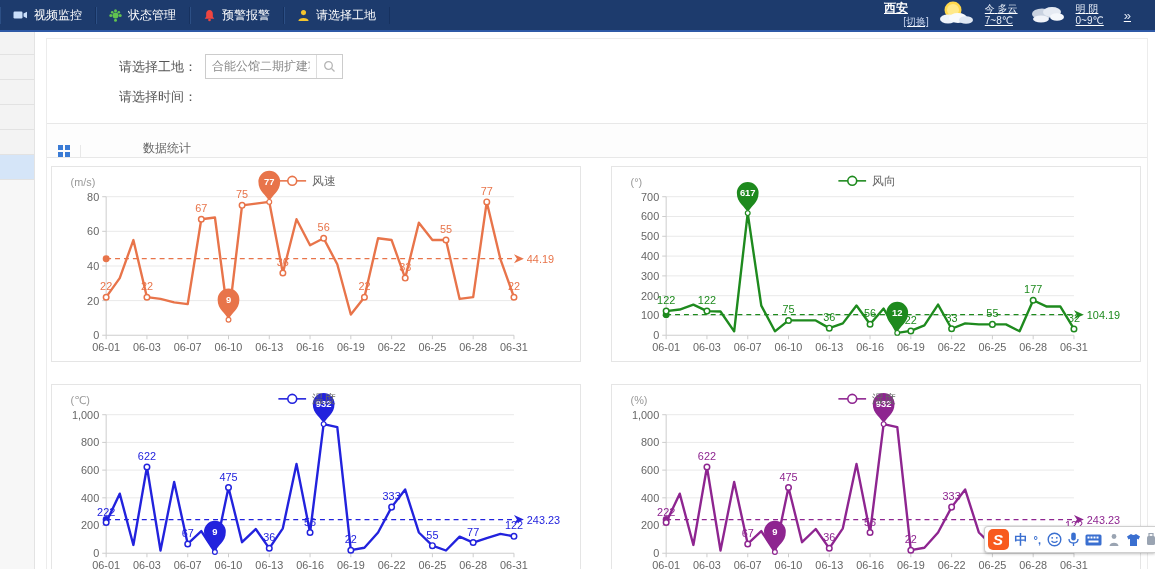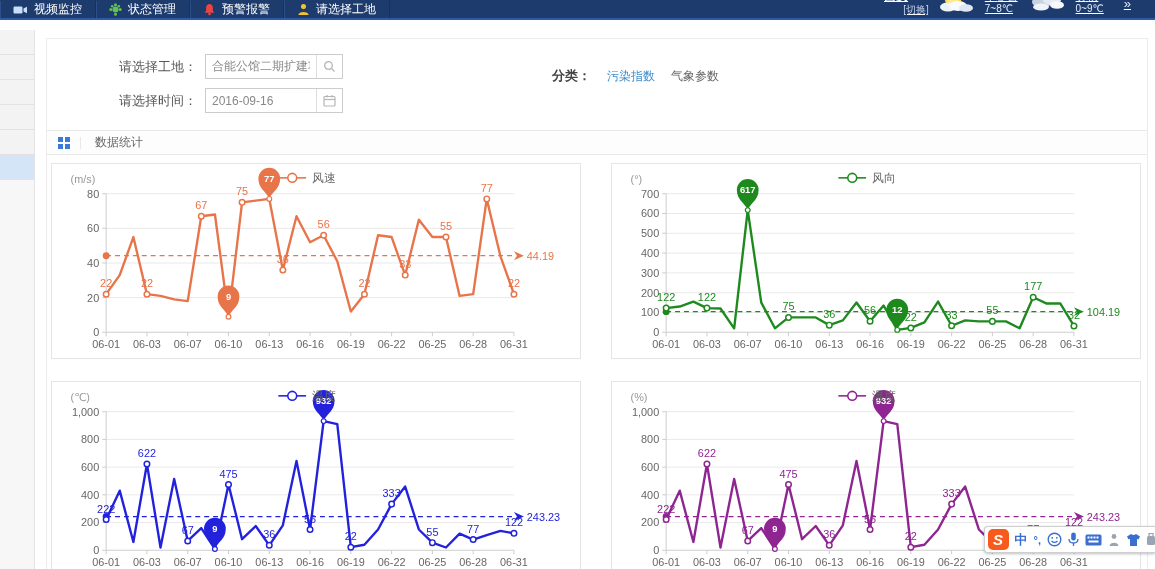--- a/index.html
+++ b/index.html
@@ -1,21 +1,21 @@
 <!DOCTYPE html>
 <html><head>
 <meta charset="utf-8">
 <style>
   * { box-sizing: border-box; margin: 0; padding: 0; }
   html,body { width:1155px; height:569px; overflow:hidden; }
   body { font-family:"Liberation Sans","DejaVu Sans",sans-serif; background:#fff; position:relative; }
 
   
-  .navbar { position:absolute; top:0; left:0; right:0; height:20px; background:#1d3b6d;
-            border-bottom:2px solid #2e59a6; display:flex; align-items:flex-end; z-index:30; }
+  .navbar { position:absolute; top:0; left:0; right:0; height:32px; background:#1d3b6d;
+            border-bottom:2px solid #2e59a6; display:flex; align-items:center; z-index:30; }
   .nav-item { display:flex; align-items:center; gap:6px; padding:0 13px; color:#fff; font-size:12px;
               border-right:1px solid #16315f; box-shadow:inset 1px 0 0 #2c4f85; cursor:pointer; white-space:nowrap; }
   .nav-item .ico { display:flex; align-items:center; }
   .nav-weather { margin-left:auto; display:flex; align-items:center; color:#fff; padding-right:16px;text-decoration:underline; }
   .w-city { text-align:center; line-height:1.15; margin-right:6px; cursor:pointer; }
   .w-city .c1 { font-size:12px; font-weight:bold; }
   .w-city .c2 { font-size:10px; color:#c7d4ee;margin-left:40px; }
   .w-block { line-height:1.25; font-size:10px; color:#e8eef8; margin:0 8px; }
   .w-icon { margin:0 3px; }
   .w-more { color:#dfe7f5; font-size:13px; margin:0 8px 0 12px; cursor:pointer; }
@@ -33,21 +33,21 @@
   .form-row { display:flex; align-items:center; margin:5px 0 9px 0; }
   .form-label { width:150px; text-align:right; font-size:13px; color:#555; font-weight:normal; }
   .input-wrap { display:flex; width:138px; height:25px; border:1px solid #ccc; margin-left:8px; background:#fff; }
   .input-wrap input { flex:1; min-width:0; border:none; outline:none; padding:0 6px; font-size:12px; color:#888; background:transparent; }
   .input-icon { width:26px; border-left:1px solid #ddd; display:flex; align-items:center; justify-content:center; cursor:pointer; background:#fff; }
   .category { position:absolute; left:505px; top:28px; display:flex; align-items:center; gap:16px; font-size:13px; }
   .cat-label { color:#444; font-weight:bold; }
   .cat-link { font-size:12px; color:#666; cursor:pointer; text-decoration:none; }
   .cat-link.active { color:#3e8ed0; }
 
-  .section-bar { height:25px; border-top:1px solid #e8e8e8; border-bottom:1px solid #e8e8e8; display:flex; align-items:center; background:#fdfdfd; }
+  .section-bar { height:35px; border-top:1px solid #e8e8e8; border-bottom:1px solid #e8e8e8; display:flex; align-items:flex-end; background:#fdfdfd;gap:48px; }
   .grid-cell { width:34px; display:flex; align-items:center; justify-content:center; border-right:1px solid #e8e8e8; }
   .section-title { padding:0 14px; font-size:12px; color:#666; display:flex; align-items:center; }
 
   .charts-grid { display:grid; grid-template-columns:1fr 1fr; gap:22px 30px; padding:8px 6px 0 4px; }
   .chart-panel { border:1px solid #e5e5e5; height:196px; position:relative; background:#fff; }
   .chart-panel svg { width:100%; height:100%; display:block; }
 
   
   .ime-bar { position:absolute; right:0; bottom:16px; height:27px; display:flex; align-items:center; gap:6px;
              background:#fff; border:1px solid #cfcfcf; border-right:none; border-radius:4px 0 0 4px;
@@ -157,36 +157,20 @@
           <span class="input-icon">
             <svg width="13" height="13" viewBox="0 0 13 13">
                 <circle cx="5.5" cy="5.5" r="3.8" fill="none" stroke="#b5b5b5" stroke-width="1.3"></circle>
                 <line x1="8.5" y1="8.5" x2="11.5" y2="11.5" stroke="#b5b5b5" stroke-width="1.3"></line>
               </svg>
           </span>
         </div>
       </div>
       <div class="form-row">
         <span class="form-label">请选择时间：</span>
-        <div class="input-wrap">
-          <input type="text" value="2016-09-16" style="">
-          <span class="input-icon">
-            <svg width="13" height="13" viewBox="0 0 13 13">
-                <rect x="1" y="2.5" width="11" height="9.5" rx="1" fill="none" stroke="#b5b5b5" stroke-width="1.2"></rect>
-                <line x1="1" y1="5.5" x2="12" y2="5.5" stroke="#b5b5b5" stroke-width="1.2"></line>
-                <line x1="4" y1="1" x2="4" y2="3.5" stroke="#b5b5b5" stroke-width="1.2"></line>
-                <line x1="9" y1="1" x2="9" y2="3.5" stroke="#b5b5b5" stroke-width="1.2"></line>
-              </svg>
-          </span>
-        </div>
-      </div>
-      <div class="category">
-        <span class="cat-label">分类：</span>
-        <a class="cat-link active">污染指数</a>
-        <a class="cat-link">气象参数</a>
       </div>
     </div>
 
     <div class="section-bar">
       <span class="grid-cell">
         <svg width="12" height="12" viewBox="0 0 12 12">
             <rect x="0" y="0" width="5" height="5" fill="#3a7bd5"></rect>
             <rect x="7" y="0" width="5" height="5" fill="#3a7bd5"></rect>
             <rect x="0" y="7" width="5" height="5" fill="#3a7bd5"></rect>
             <rect x="7" y="7" width="5" height="5" fill="#3a7bd5"></rect>

